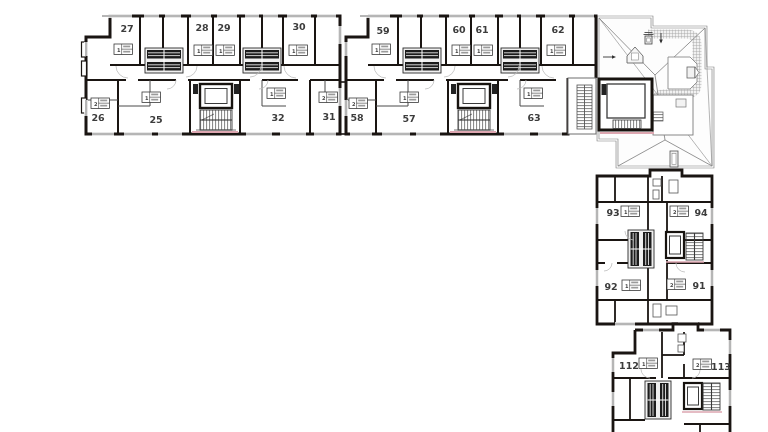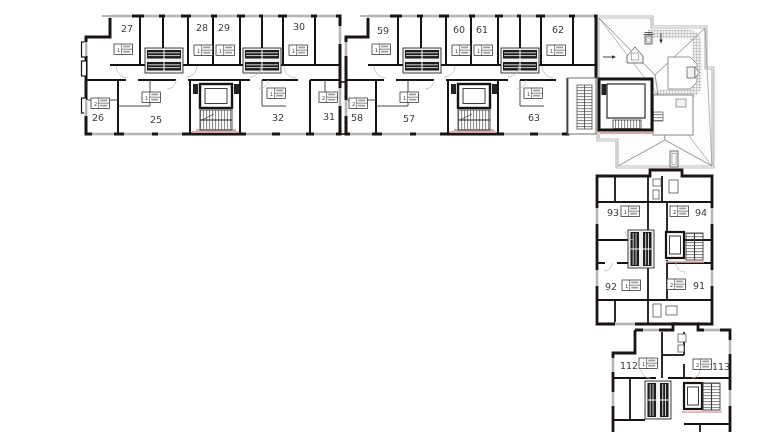--- a/index.html
+++ b/index.html
@@ -1,17 +1,17 @@
 <!DOCTYPE html>
 <html><head>
 <meta charset="utf-8">
 <style>
   html,body{margin:0;padding:0;background:#ffffff;}
   .canvas{width:768px;height:432px;background:#fff;position:relative;overflow:hidden;
-          font-family:"DejaVu Sans",sans-serif;}
+          font-family:"DejaVu Sans",sans-serif;font-weight:bold;}
   svg{display:block;}
   text{font-family:"DejaVu Sans",sans-serif;fill:#3c3c3c;}
   .unitnum{font-size:9.5px;}
   .stampnum{font-size:5px;fill:#444;}
 </style>
 </head>
 <body>
 
 <div class="canvas">
 <svg width="768" height="432" viewBox="0 0 768 432">

